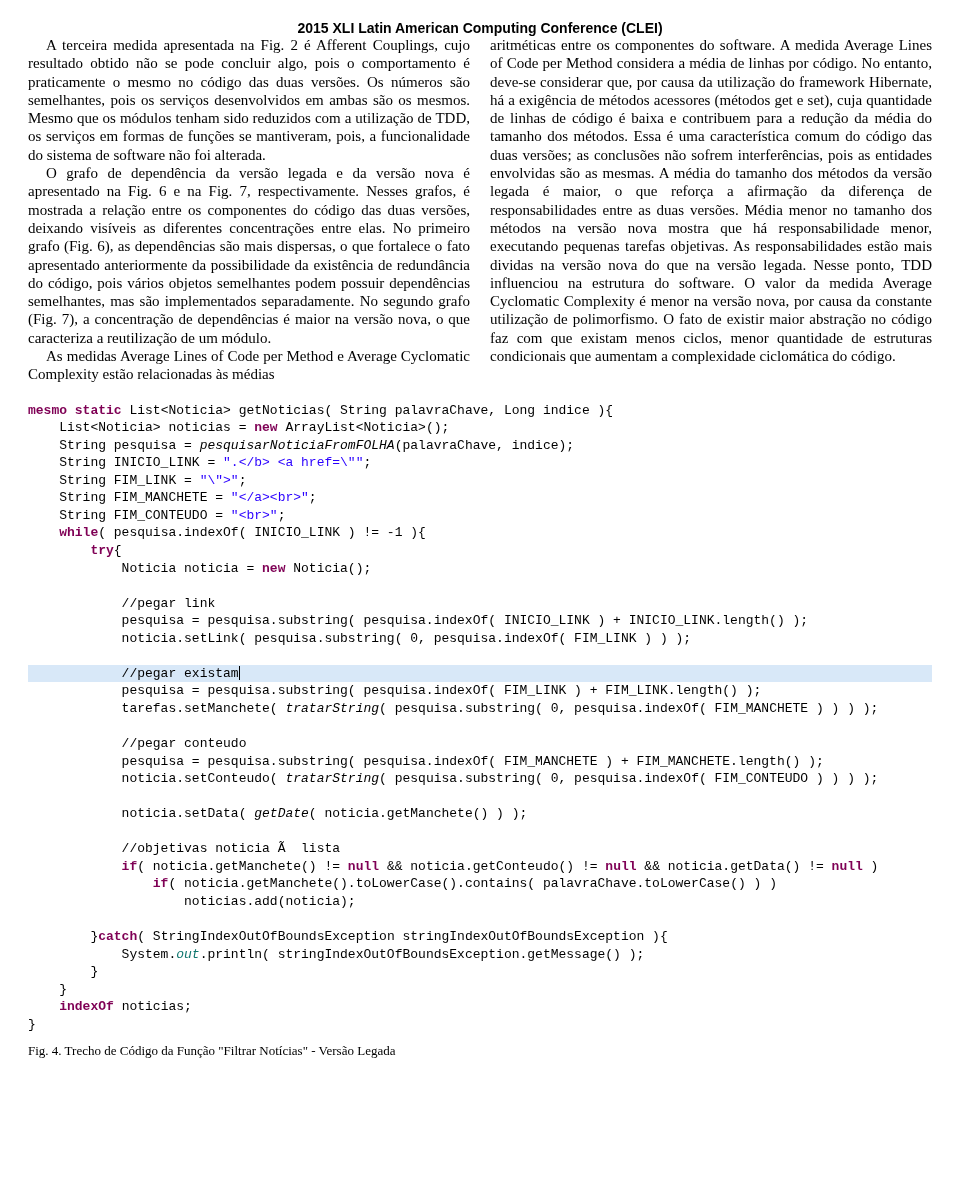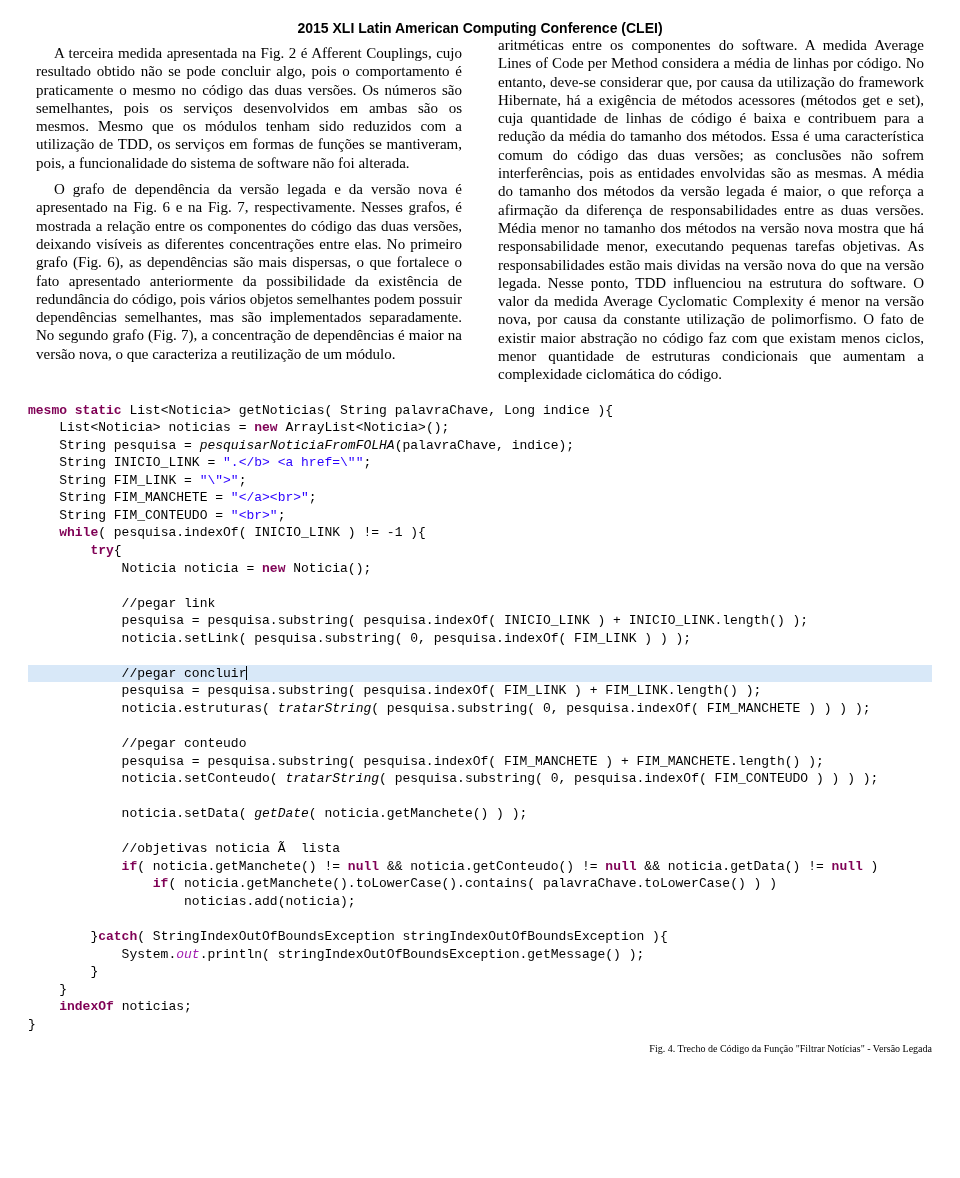--- a/index.html
+++ b/index.html
@@ -18,85 +18,85 @@
     font-weight: bold;
     font-size: 14px;
   }
   .two-col {
     column-count: 2;
     column-gap: 20px;
     text-align: justify;
     line-height: 1.22;
   }
   .two-col p {
-    margin: 8px;
+    margin: 0;
   }
   .indent {
     text-indent: 1.2em;
   }
   .code-block {
     font-family: Consolas, "Courier New", monospace;
     font-size: 13px;
     white-space: pre;
     margin-top: 18px;
     line-height: 1.35;
   }
   .kw { color: #7f0055; font-weight: bold; }
   .str { color: #2a00ff; }
   .com { color: #000000; }
-  .stat { color: #a21caf; font-style: italic; }
+  .stat { color: #0f766e; font-style: italic; }
   .func { font-style: italic; }
   .hl {
     background: #d8e8f8;
     display: inline-block;
     width: 100%;
     position: relative;
   }
   .cursor {
     border-left: 1px solid #000;
     height: 14px;
     display: inline-block;
     vertical-align: middle;
   }
   .fig-caption {
     font-family: "Times New Roman", Times, serif;
-    font-size: 10px;
+    font-size: 13px;
     margin-top: 10px;
-    text-align: right;
   }
 </style>
 </head>
 <body>
 
 <div class="conf-header">2015 XLI Latin American Computing Conference (CLEI)</div>
 
 <div class="two-col">
   <p class="indent">A terceira medida apresentada na Fig. 2 é Afferent Couplings, cujo resultado obtido não se pode concluir algo, pois o comportamento é praticamente o mesmo no código das duas versões. Os números são semelhantes, pois os serviços desenvolvidos em ambas são os mesmos. Mesmo que os módulos tenham sido reduzidos com a utilização de TDD, os serviços em formas de funções se mantiveram, pois, a funcionalidade do sistema de software não foi alterada.</p>
   <p class="indent">O grafo de dependência da versão legada e da versão nova é apresentado na Fig. 6 e na Fig. 7, respectivamente. Nesses grafos, é mostrada a relação entre os componentes do código das duas versões, deixando visíveis as diferentes concentrações entre elas. No primeiro grafo (Fig. 6), as dependências são mais dispersas, o que fortalece o fato apresentado anteriormente da possibilidade da existência de redundância do código, pois vários objetos semelhantes podem possuir dependências semelhantes, mas são implementados separadamente. No segundo grafo (Fig. 7), a concentração de dependências é maior na versão nova, o que caracteriza a reutilização de um módulo.</p>
+  <p class="indent">As medidas Average Lines of Code per Method e Average Cyclomatic Complexity estão relacionadas às médias</p>
   <p>aritméticas entre os componentes do software. A medida Average Lines of Code per Method considera a média de linhas por código. No entanto, deve-se considerar que, por causa da utilização do framework Hibernate, há a exigência de métodos acessores (métodos get e set), cuja quantidade de linhas de código é baixa e contribuem para a redução da média do tamanho dos métodos. Essa é uma característica comum do código das duas versões; as conclusões não sofrem interferências, pois as entidades envolvidas são as mesmas. A média do tamanho dos métodos da versão legada é maior, o que reforça a afirmação da diferença de responsabilidades entre as duas versões. Média menor no tamanho dos métodos na versão nova mostra que há responsabilidade menor, executando pequenas tarefas objetivas. As responsabilidades estão mais dividas na versão nova do que na versão legada. Nesse ponto, TDD influenciou na estrutura do software. O valor da medida Average Cyclomatic Complexity é menor na versão nova, por causa da constante utilização de polimorfismo. O fato de existir maior abstração no código faz com que existam menos ciclos, menor quantidade de estruturas condicionais que aumentam a complexidade ciclomática do código.</p>
 </div>
 
 <div class="code-block"><span class="kw">mesmo static</span><span> List&lt;Noticia&gt; getNoticias( String palavraChave, Long indice ){</span>
 <span>    List&lt;Noticia&gt; noticias = </span><span class="kw">new</span><span> ArrayList&lt;Noticia&gt;();</span>
 <span>    String pesquisa = </span><span class="func">pesquisarNoticiaFromFOLHA</span><span>(palavraChave, indice);</span>
 <span>    String INICIO_LINK = </span><span class="str">".&lt;/b&gt; &lt;a href=\""</span><span>;</span>
 <span>    String FIM_LINK = </span><span class="str">"\"&gt;"</span><span>;</span>
 <span>    String FIM_MANCHETE = </span><span class="str">"&lt;/a&gt;&lt;br&gt;"</span><span>;</span>
 <span>    String FIM_CONTEUDO = </span><span class="str">"&lt;br&gt;"</span><span>;</span>
 <span class="kw">    while</span><span>( pesquisa.indexOf( INICIO_LINK ) != -1 ){</span>
 <span class="kw">        try</span><span>{</span>
 <span>            Noticia noticia = </span><span class="kw">new</span><span> Noticia();</span>
 <span></span>
 <span class="com">            //pegar link</span>
 <span>            pesquisa = pesquisa.substring( pesquisa.indexOf( INICIO_LINK ) + INICIO_LINK.length() );</span>
 <span>            noticia.setLink( pesquisa.substring( 0, pesquisa.indexOf( FIM_LINK ) ) );</span>
 <span></span>
-<span class="hl"><span class="com">            //pegar concluir</span><span class="cursor"></span></span>
+<span class="hl"><span class="com">            //pegar existam</span><span class="cursor"></span></span>
 <span>            pesquisa = pesquisa.substring( pesquisa.indexOf( FIM_LINK ) + FIM_LINK.length() );</span>
-<span>            noticia.estruturas( </span><span class="func">tratarString</span><span>( pesquisa.substring( 0, pesquisa.indexOf( FIM_MANCHETE ) ) ) );</span>
+<span>            tarefas.setManchete( </span><span class="func">tratarString</span><span>( pesquisa.substring( 0, pesquisa.indexOf( FIM_MANCHETE ) ) ) );</span>
 <span></span>
 <span class="com">            //pegar conteudo</span>
 <span>            pesquisa = pesquisa.substring( pesquisa.indexOf( FIM_MANCHETE ) + FIM_MANCHETE.length() );</span>
 <span>            noticia.setConteudo( </span><span class="func">tratarString</span><span>( pesquisa.substring( 0, pesquisa.indexOf( FIM_CONTEUDO ) ) ) );</span>
 <span></span>
 <span>            noticia.setData( </span><span class="func">getDate</span><span>( noticia.getManchete() ) );</span>
 <span></span>
 <span class="com">            //objetivas noticia Ã  lista</span>
 <span class="kw">            if</span><span>( noticia.getManchete() != </span><span class="kw">null</span><span> &amp;&amp; noticia.getConteudo() != </span><span class="kw">null</span><span> &amp;&amp; noticia.getData() != </span><span class="kw">null</span><span> )</span>
 <span class="kw">                if</span><span>( noticia.getManchete().toLowerCase().contains( palavraChave.toLowerCase() ) )</span>

